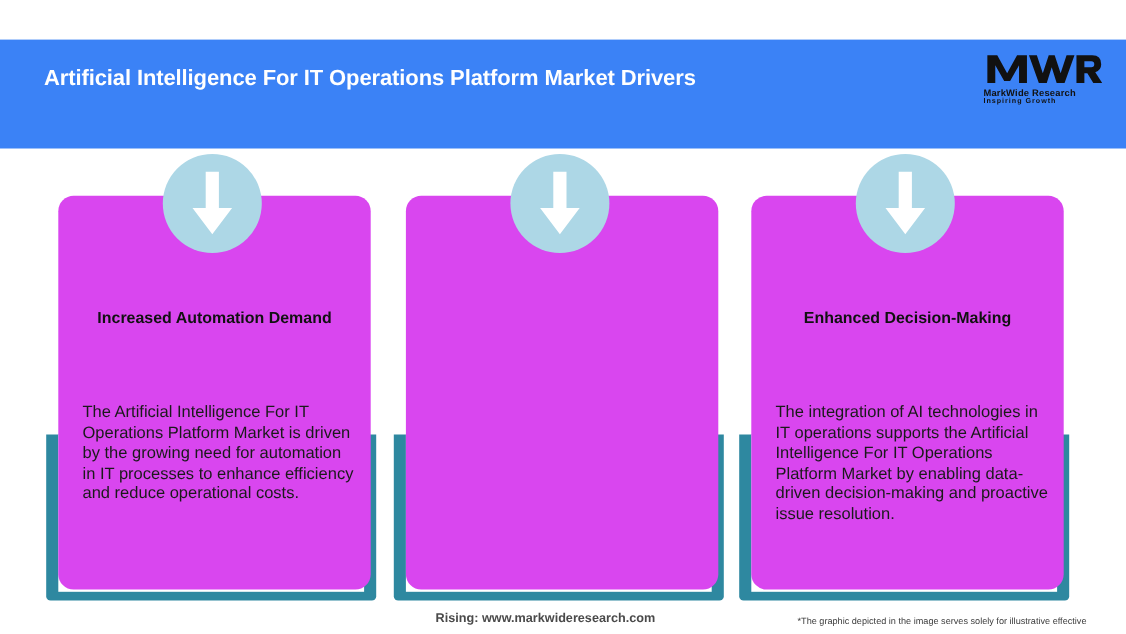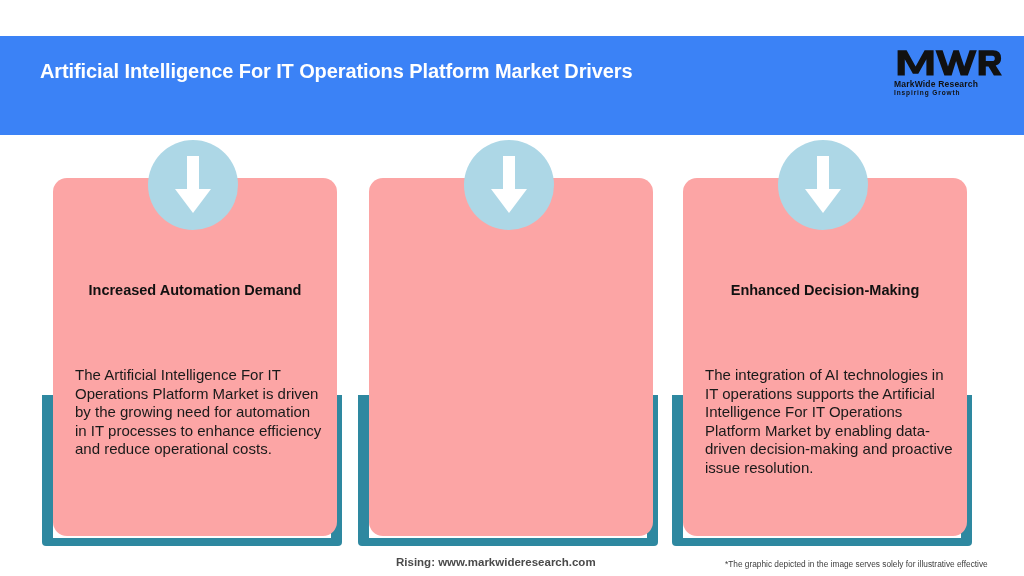--- a/index.html
+++ b/index.html
@@ -102,21 +102,21 @@
     height: 143px;
     background: #ffffff;
   }
 
   .card {
     position: absolute;
     left: 11px;
     top: 38px;
     width: 284px;
     height: 358px;
-    background: #fca5a5;
+    background: #d946ef;
     border-radius: 14px;
   }
 
   .card-title {
     position: absolute;
     left: 20px;
     top: 100px;
     width: 244px;
     text-align: center;
     font-size: 14.5px;

